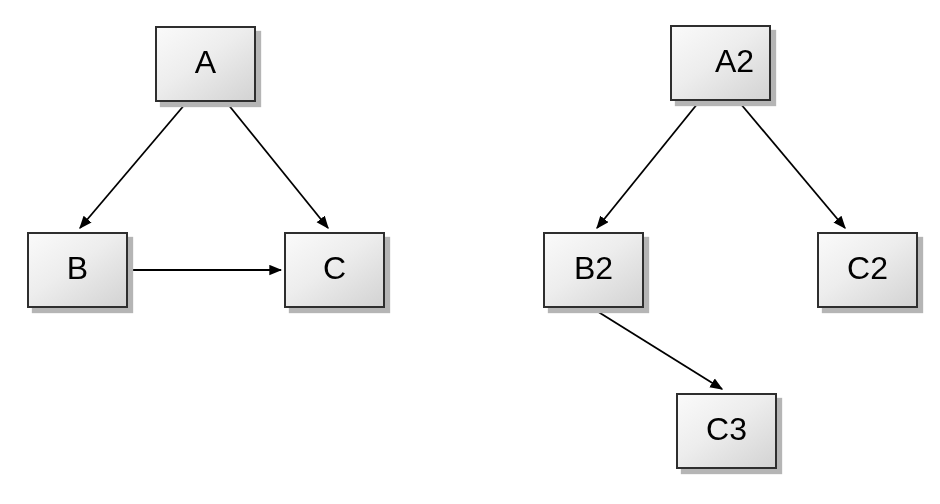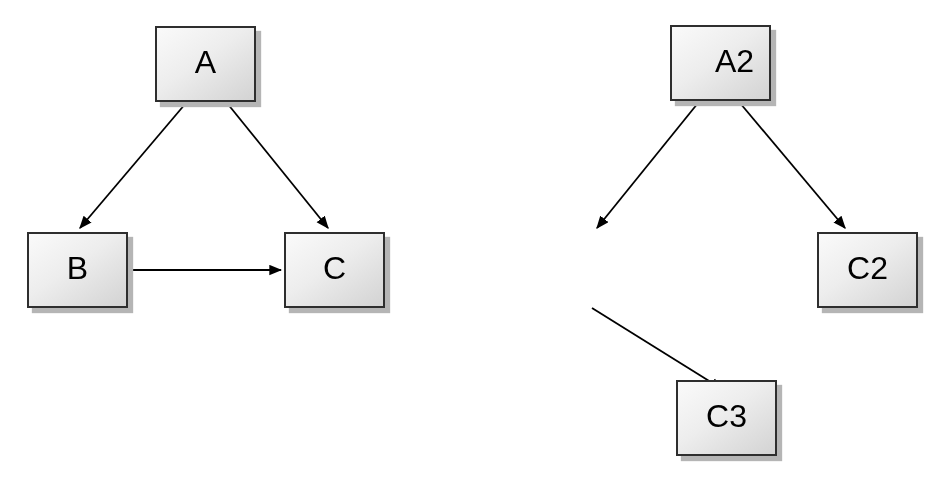--- a/index.html
+++ b/index.html
@@ -42,21 +42,21 @@
     user-select: none;
   }
   
   .pos-A  { left: 155px; top: 26px;  }
   .pos-B  { left: 27px;  top: 232px; }
   .pos-C  { left: 284px; top: 232px; }
   
   .pos-A2 { left: 670px; top: 25px; padding-left: 28px;  }
   .pos-B2 { left: 543px; top: 232px; }
   .pos-C2 { left: 817px; top: 232px; }
-  .pos-C3 { left: 676px; top: 380px; }
+  .pos-C3 { left: 676px; top: 393px; }
   .edge {
     stroke: #000000;
     stroke-width: 1.8;
     fill: none;
   }
 </style>
 </head>
 <body>
 
 <div class="canvas">
@@ -83,20 +83,23 @@
   <div class="node pos-B">
     <span class="node-label">B</span>
   </div>
   <div class="node pos-C">
     <span class="node-label">C</span>
   </div>
 
   <div class="node pos-A2">
     <span class="node-label">A2</span>
   </div>
+  <div class="node pos-B2">
+    <span class="node-label">B2</span>
+  </div>
   <div class="node pos-C2">
     <span class="node-label">C2</span>
   </div>
   <div class="node pos-C3">
     <span class="node-label">C3</span>
   </div>
 
 </div>
 
 </body></html>

